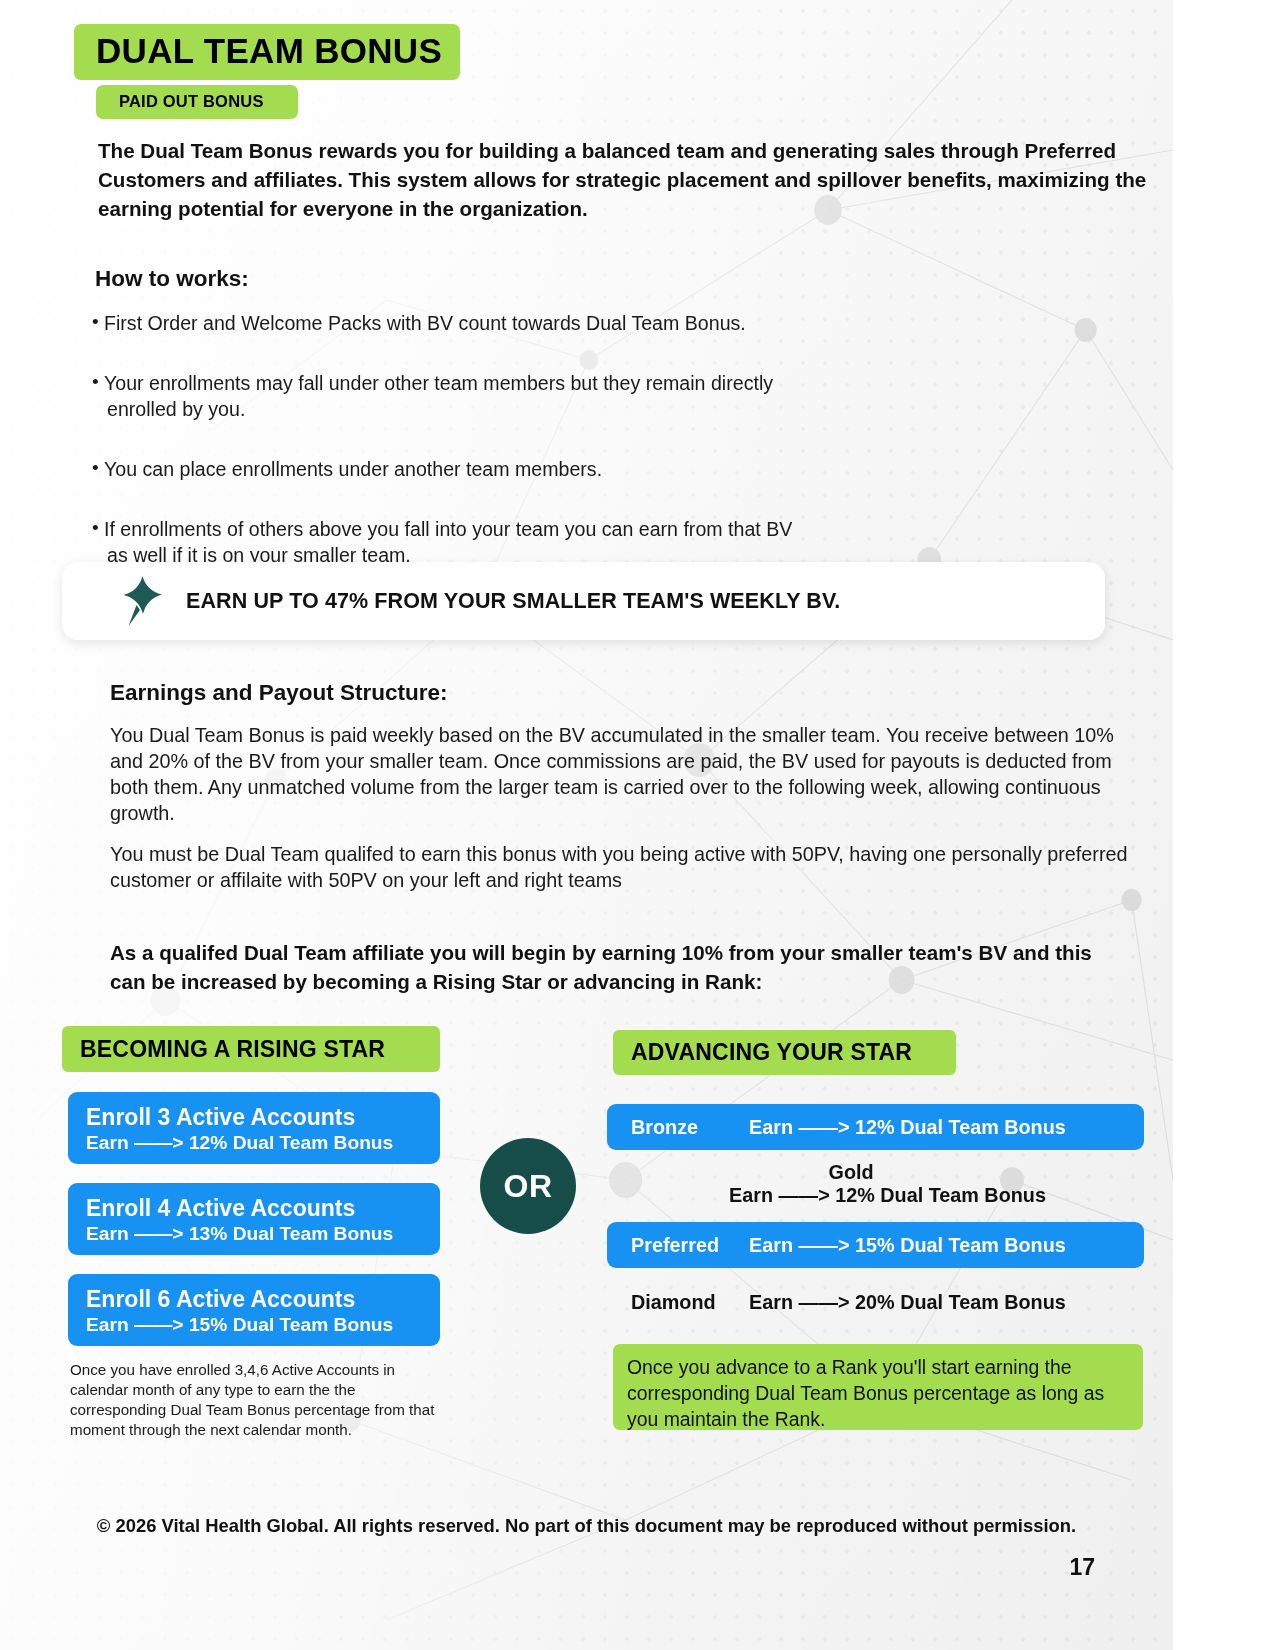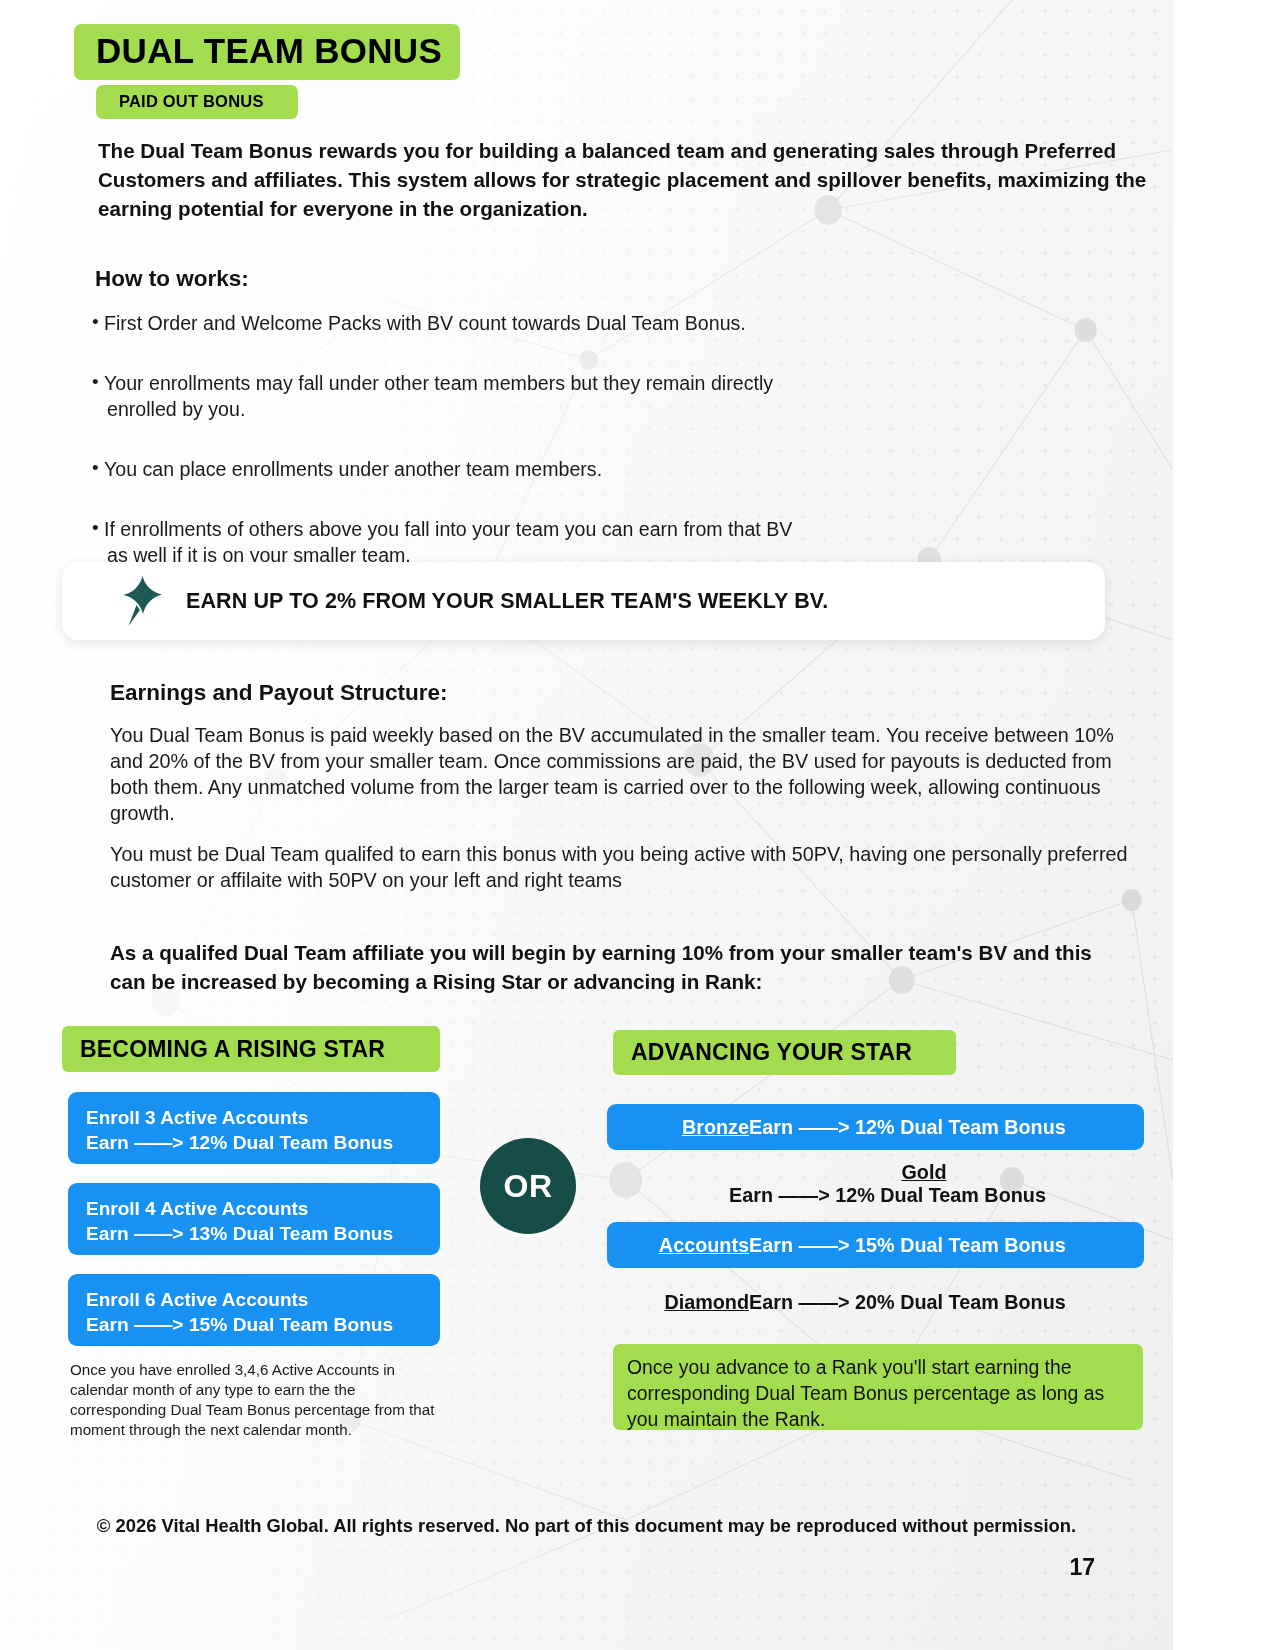--- a/index.html
+++ b/index.html
@@ -215,21 +215,21 @@
     padding-left: 18px;
   }
 
   .blue-box {
     position: absolute;
     background: #1791f2;
     border-radius: 9px;
     color: #ffffff;
   }
   .blue-box .ln1 {
-    font-size: 19px;
+    font-size: 23px;
     font-weight: 700;
     line-height: 25px;
   }
   .blue-box .ln2 {
     font-size: 19.2px;
     font-weight: 700;
     line-height: 25px;
   }
 
   #rs-1 { left: 68px; top: 1092px; width: 372px; height: 72px; padding: 13px 0 0 18px; }
@@ -277,23 +277,22 @@
     background: #1791f2;
     color: #ffffff;
     border-radius: 9px;
   }
   .rank-row.plain {
     background: transparent;
     color: #111111;
   }
   .rank-row .rank-name {
     width: 118px;
-    text-align: right;
+    text-align: left;
     flex: 0 0 auto;
-    text-decoration: underline;
   }
   .rank-row .rank-earn {
     white-space: pre;
   }
 
   #rank-1 { left: 607px; top: 1104px; width: 537px; padding-left: 24px; }
   #rank-2 { left: 607px; top: 1161px; width: 537px; padding-left: 24px; flex-direction: column; }
   #rank-3 { left: 607px; top: 1222px; width: 537px; padding-left: 24px; }
   #rank-4 { left: 607px; top: 1279px; width: 537px; padding-left: 24px; }
 
@@ -398,21 +397,21 @@
         <span>If enrollments of others above you fall into your team you can earn from that BV</span>
         <span class="l2">as well if it is on your smaller team.</span>
       </div>
     </div>
 
     <div class="callout">
       <svg class="pin" width="46" height="54" viewBox="0 0 46 54">
         <path d="M24.5 2 C27 12, 34 18, 44 20.5 C34 23, 27.5 30, 25 40 C22.5 30, 15.5 23.5, 5.5 21 C15.5 18.5, 22 11.5, 24.5 2 Z" fill="#1d5a56"></path>
         <path d="M18.5 31 L10.5 52 L22 36 Z" fill="#1d5a56"></path>
       </svg>
-      <span class="callout-text">EARN UP TO 2% FROM YOUR SMALLER TEAM'S WEEKLY BV.</span>
+      <span class="callout-text">EARN UP TO 47% FROM YOUR SMALLER TEAM'S WEEKLY BV.</span>
     </div>
 
     <div class="h-earn">Earnings and Payout Structure:</div>
     <div class="earn-p1">You Dual Team Bonus is paid weekly based on the BV accumulated in the smaller team. You receive between 10% and 20% of the BV from your smaller team. Once commissions are paid, the BV used for payouts is deducted from both them. Any unmatched volume from the larger team is carried over to the following week, allowing continuous growth.</div>
     <div class="earn-p2">You must be Dual Team qualifed to earn this bonus with you being active with 50PV, having one personally  preferred customer or affilaite with 50PV on your left and right teams</div>
     <div class="statement">As a qualifed Dual Team affiliate you will begin by earning 10% from your smaller team's BV and this can be increased by becoming a Rising Star or advancing in Rank:</div>
 
     <div class="hdr-green" id="hdr-rising">BECOMING A RISING STAR</div>
 
     <div class="blue-box" id="rs-1">
@@ -436,21 +435,21 @@
 
     <div class="rank-row filled" id="rank-1">
       <span class="rank-name">Bronze</span>
       <span class="rank-earn">Earn ——&gt; 12% Dual Team Bonus</span>
     </div>
     <div class="rank-row plain" id="rank-2">
       <span class="rank-name">Gold</span>
       <span class="rank-earn">Earn ——&gt; 12% Dual Team Bonus</span>
     </div>
     <div class="rank-row filled" id="rank-3">
-      <span class="rank-name">Accounts</span>
+      <span class="rank-name">Preferred</span>
       <span class="rank-earn">Earn ——&gt; 15% Dual Team Bonus</span>
     </div>
     <div class="rank-row plain" id="rank-4">
       <span class="rank-name">Diamond</span>
       <span class="rank-earn">Earn ——&gt; 20% Dual Team Bonus</span>
     </div>
 
     <div class="right-note">Once you advance to a Rank you'll start earning the corresponding Dual Team Bonus percentage as long as you maintain the Rank.</div>
 
     <div class="page-num">17</div>

